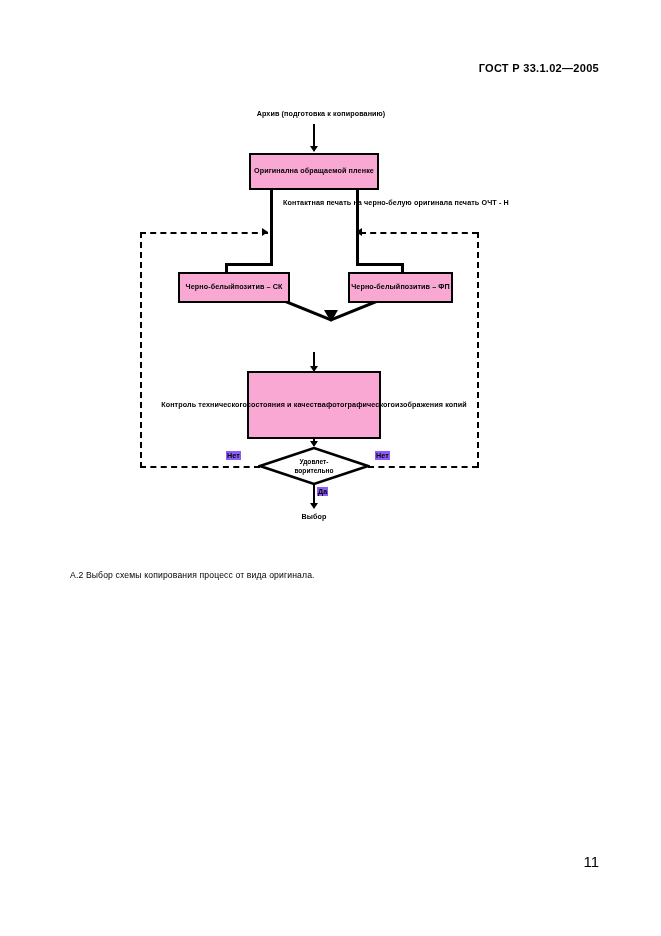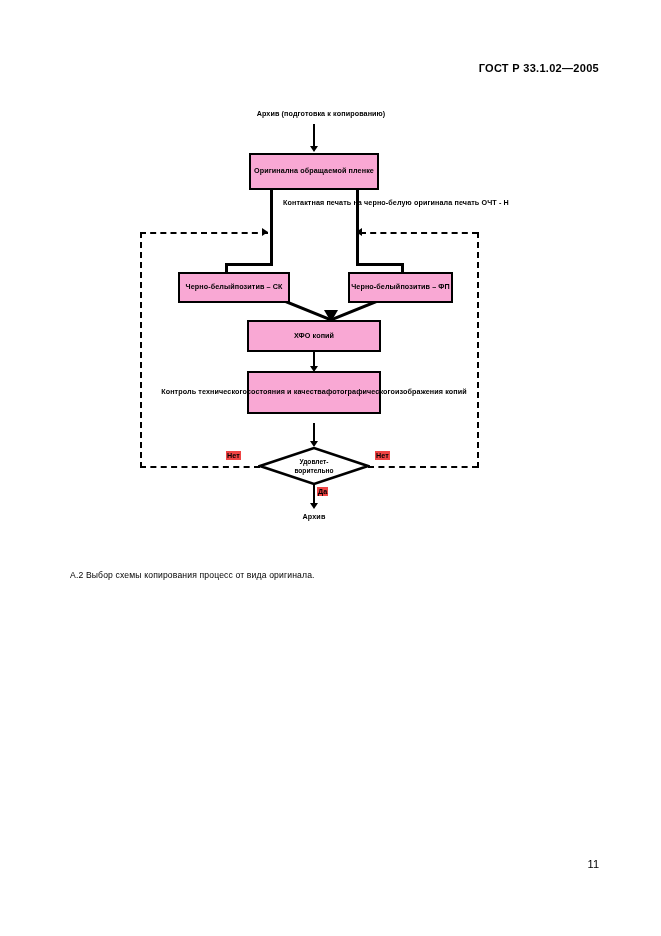--- a/index.html
+++ b/index.html
@@ -71,21 +71,21 @@
     background: #fff;
   }
 
   .caplabel {
     position: absolute;
     font-size: 7.2px;
     font-weight: bold;
     letter-spacing: 0.1px;
     white-space: nowrap;
     z-index: 7;
-    background: #ef4444;
+    background: #8b5cf6;
     padding: 0 1px;
   }
 
   
   .vline {
     position: absolute;
     width: 2px;
     background: #000;
     z-index: 3;
   }
@@ -176,21 +176,21 @@
     left: 70px;
     top: 570px;
     width: 520px;
     font-size: 8.6px;
     letter-spacing: 0.15px;
   }
   .page-number {
     position: absolute;
     right: 62px;
     bottom: 66px;
-    font-size: 11px;
+    font-size: 15px;
   }
 </style>
 </head>
 <body>
 
 <div class="page">
 
   <div class="doc-header">ГОСТ Р 33.1.02—2005</div>
 
   <div class="figure">
@@ -230,28 +230,25 @@
       <span class="ln">позитив – ФП</span>
     </div>
 
     <div class="merge" style="left:276px; top:300px; width:110px; height:22px;">
       <svg width="110" height="22" viewBox="0 0 110 22">
         <path d="M6,0 L55,20 L104,0" fill="none" stroke="#000" stroke-width="3"></path>
         <path d="M55,22 L48,10 L62,10 Z" fill="#000"></path>
       </svg>
     </div>
 
-    <div class="node" style="left:247px; top:320px; width:134px; height:32px;">
-      <span class="ln">ХФО копий</span>
-    </div>
 
     <div class="vline" style="left:313px; top:352px; height:16px;"></div>
     <div class="arrow-down" style="left:310px; top:366px;"></div>
 
-    <div class="node" style="left:247px; top:371px; width:134px; height:43px;">
+    <div class="node" style="left:247px; top:371px; width:134px; height:68px;">
       <span class="ln">Контроль технического</span>
       <span class="ln">состояния и качества</span>
       <span class="ln">фотографического</span>
       <span class="ln">изображения копий</span>
     </div>
 
     <div class="vline" style="left:313px; top:423px; height:20px;"></div>
     <div class="arrow-down" style="left:310px; top:441px;"></div>
 
     <div class="diamond-wrap" style="left:258px; top:447px; width:112px; height:38px;">
@@ -261,21 +258,21 @@
       <div class="diamond-label">
         <span>Удовлет-</span>
         <span>ворительно</span>
       </div>
     </div>
 
     <div class="vline" style="left:313px; top:485px; height:21px;"></div>
     <div class="arrow-down" style="left:310px; top:503px;"></div>
     <div class="caplabel" style="left:317px; top:487px;">Да</div>
 
-    <div class="freetext" style="left:283px; top:512px; width:62px;">Архив</div>
+    <div class="freetext" style="left:283px; top:512px; width:62px;">Выбор</div>
 
     <div class="dash-h" style="left:140px; top:466px; width:120px;"></div>
     <div class="dash-h" style="left:368px; top:466px; width:110px;"></div>
     <div class="dash-v" style="left:140px; top:232px; height:236px;"></div>
     <div class="dash-v" style="left:477px; top:232px; height:236px;"></div>
     <div class="dash-h" style="left:140px; top:232px; width:128px;"></div>
     <div class="dash-h" style="left:360px; top:232px; width:118px;"></div>
     <div class="arrow-right" style="left:262px; top:228px;"></div>
     <div class="arrow-left" style="left:356px; top:228px;"></div>
 

